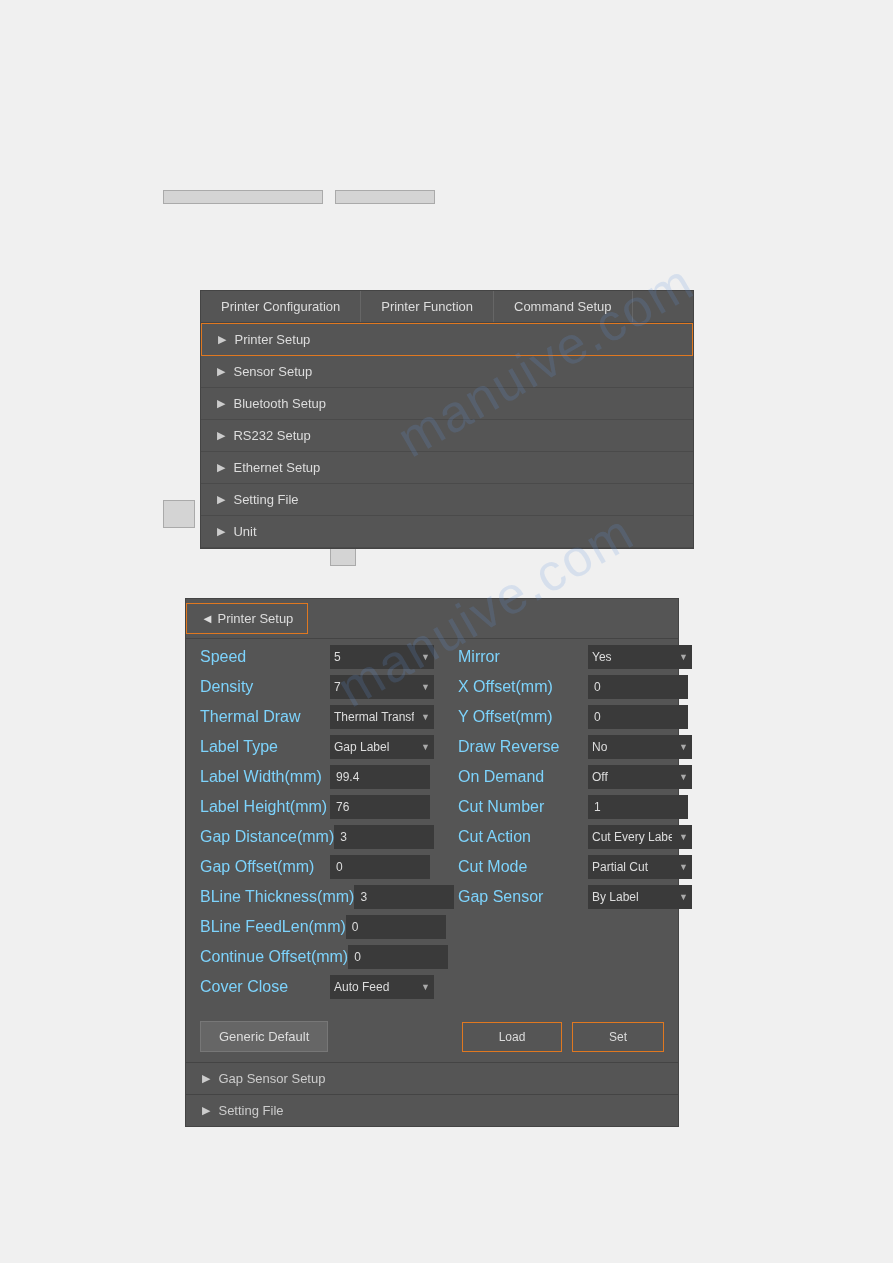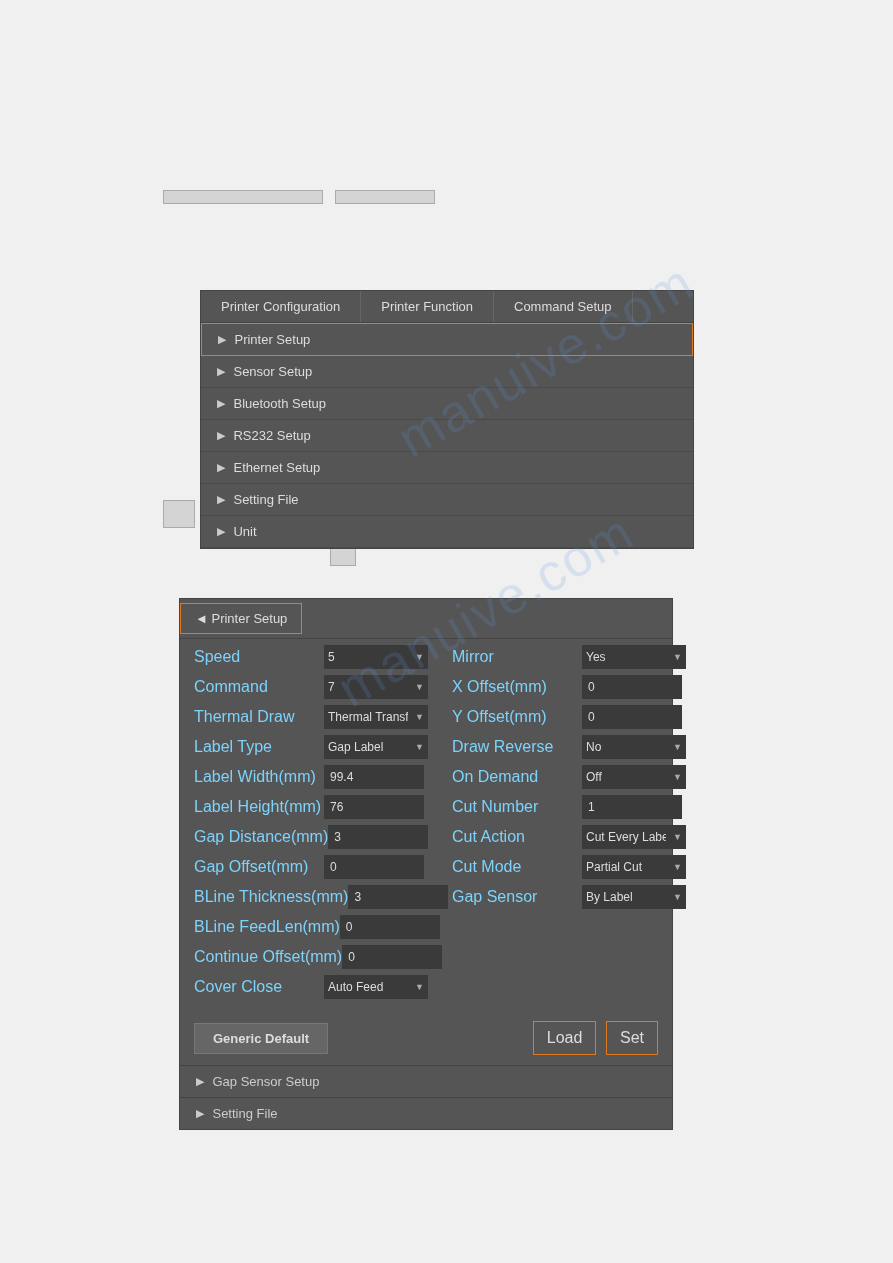--- a/index.html
+++ b/index.html
@@ -100,21 +100,21 @@
     .nav-arrow {
       margin-right: 8px;
       font-size: 11px;
       color: #ccc;
     }
 
     
     .setup-panel {
       position: absolute;
       top: 598px;
-      left: 179px;
+      left: 185px;
       width: 494px;
       background: #555;
       border: 1px solid #444;
     }
 
     .setup-header {
       background: #555;
       border: 1.5px solid #e07820;
       padding: 7px 14px;
       color: #ddd;
@@ -202,29 +202,28 @@
       background: #555;
     }
 
     .btn-default {
       background: #666;
       border: 1px solid #777;
       color: #ddd;
       padding: 7px 18px;
       font-size: 13px;
       cursor: pointer;
-      font-weight: bold;
     }
 
     .btn-action {
       background: #555;
       border: 1.5px solid #e07820;
       color: #ddd;
-      padding: 7px 13px;
-      font-size: 16px;
+      padding: 7px 36px;
+      font-size: 12px;
       cursor: pointer;
       margin-left: 6px;
     }
 
     .sub-section {
       background: #555;
       border-top: 1px solid #444;
       padding: 8px 16px;
       color: #ccc;
       font-size: 13px;
@@ -325,21 +324,21 @@
       <div class="field-row">
         <span class="field-label">Speed</span>
         <div class="select-wrapper">
           <select class="field-select">
             <option>5</option>
           </select>
         </div>
       </div>
 
       <div class="field-row">
-        <span class="field-label">Command</span>
+        <span class="field-label">Density</span>
         <div class="select-wrapper">
           <select class="field-select">
             <option>7</option>
           </select>
         </div>
       </div>
 
       <div class="field-row">
         <span class="field-label">Thermal Draw</span>
         <div class="select-wrapper">

